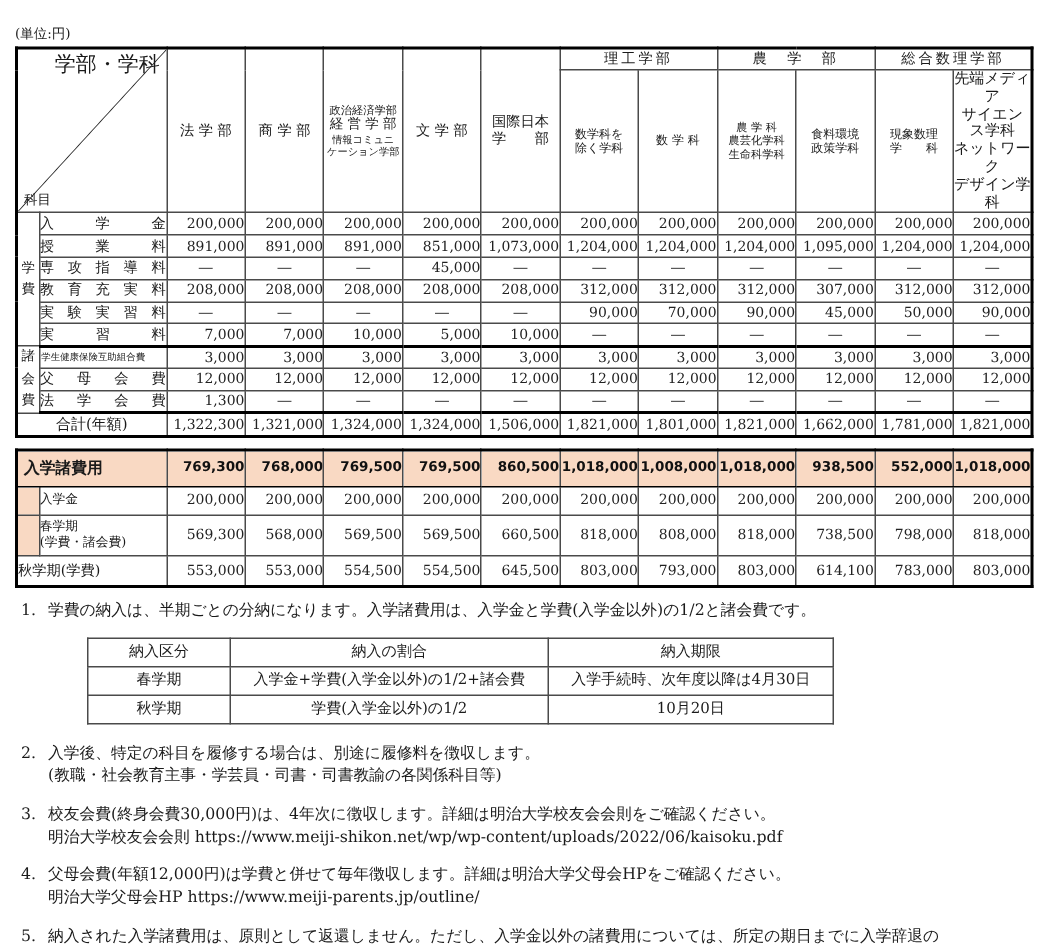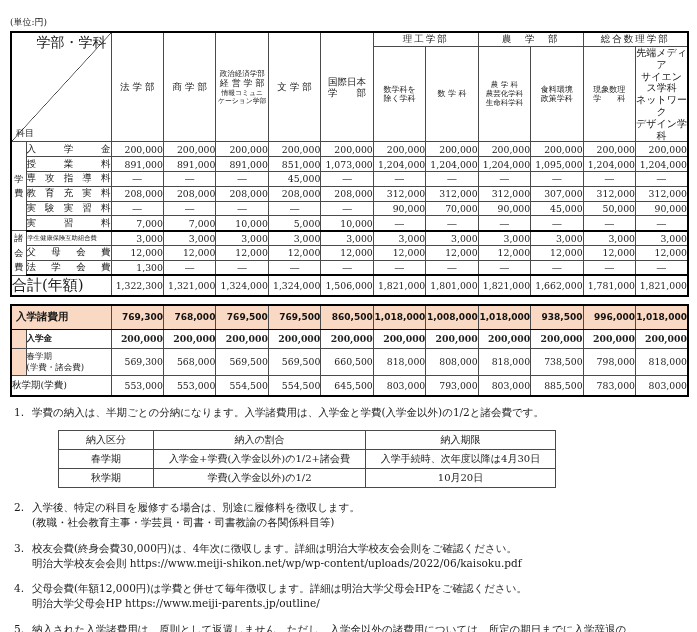--- a/index.html
+++ b/index.html
@@ -43,25 +43,25 @@
   .dtop{position:absolute;top:1px;right:4px;font-size:14px;}
   .dbot{position:absolute;bottom:1px;left:4px;font-size:9px;}
   tbody.fees tr{height:14.8px;}
   .grp-v{white-space:pre-line;font-size:9px;line-height:1.6;background:#fff;}
   .rlabel{text-align:justify;text-align-last:justify;padding:0 5px;font-size:9.5px;white-space:nowrap;}
   .rlabel.xs{font-size:6.3px;text-align:left;text-align-last:left;padding:0 1px;letter-spacing:0;}
   .num{text-align:right;padding-right:5px;color:#222;font-size:9.3px;}
   .num.dash{text-align:center;padding-right:0;}
   tr.thick td,tr.thick th{border-bottom:2px solid #000;}
   tr.total{height:21px;}
-  .tlabel{text-align:left;font-size:15px;}
+  .tlabel{text-align:center;font-size:10px;}
   
   table.sum{margin-top:7px;}
   tbody.sumb tr.shead{height:24px;}
-  tbody.sumb tr.r2{height:19px;font-weight:bold;}
+  tbody.sumb tr.r2{height:19px;}
   tbody.sumb tr.r3{height:27px;}
   tbody.sumb tr.r4{height:21px;}
   .hl{background:#f9d9c3;}
   .shead .slabel{
     text-align:left;padding-left:4px;font-family:"DejaVu Sans","Liberation Sans",sans-serif;
     font-weight:bold;font-size:10.5px;
   }
   .shead td.num{
     font-family:"DejaVu Sans","Liberation Sans",sans-serif;font-weight:bold;font-size:9px;color:#111;
   }
@@ -315,21 +315,21 @@
           <td class="slabel hl" colspan="2">入学諸費用</td>
           <td class="num hl">769,300</td>
           <td class="num hl">768,000</td>
           <td class="num hl">769,500</td>
           <td class="num hl">769,500</td>
           <td class="num hl">860,500</td>
           <td class="num hl">1,018,000</td>
           <td class="num hl">1,008,000</td>
           <td class="num hl">1,018,000</td>
           <td class="num hl">938,500</td>
-          <td class="num hl">996,000</td>
+          <td class="num hl">552,000</td>
           <td class="num hl">1,018,000</td>
         </tr>
         <tr class="r2">
           <td class="hl"></td>
           <td class="sublabel pre">入学金</td>
           <td class="num">200,000</td>
           <td class="num">200,000</td>
           <td class="num">200,000</td>
           <td class="num">200,000</td>
           <td class="num">200,000</td>
@@ -359,21 +359,21 @@
         <tr class="r4">
           <td class="flabel" colspan="2">秋学期(学費)</td>
           <td class="num">553,000</td>
           <td class="num">553,000</td>
           <td class="num">554,500</td>
           <td class="num">554,500</td>
           <td class="num">645,500</td>
           <td class="num">803,000</td>
           <td class="num">793,000</td>
           <td class="num">803,000</td>
-          <td class="num">885,500</td>
+          <td class="num">614,100</td>
           <td class="num">783,000</td>
           <td class="num">803,000</td>
         </tr>
       </tbody>
   </table>
 
   <div class="notes">
     <div class="note">
       <span class="nnum">1.</span>
       <span class="ntext">学費の納入は、半期ごとの分納になります。入学諸費用は、入学金と学費(入学金以外)の1/2と諸会費です。</span>

